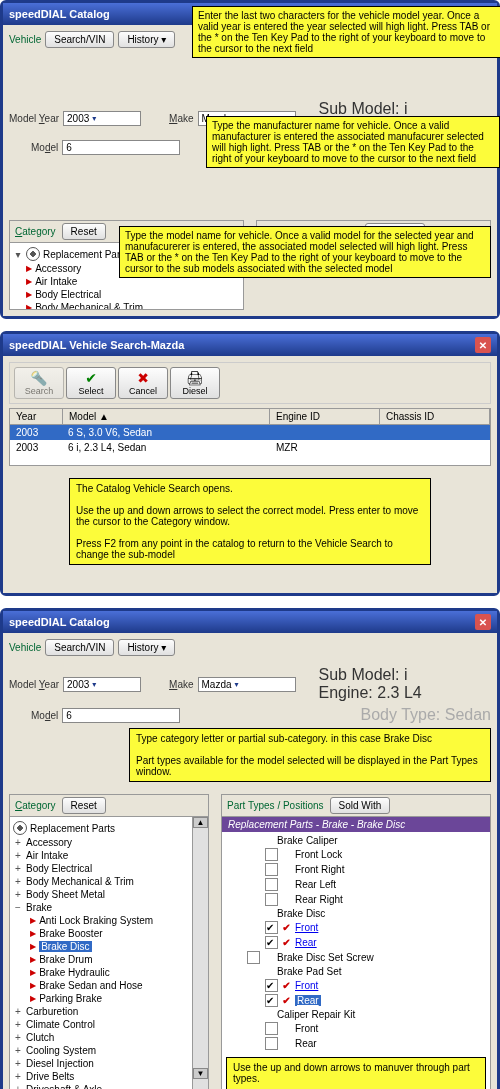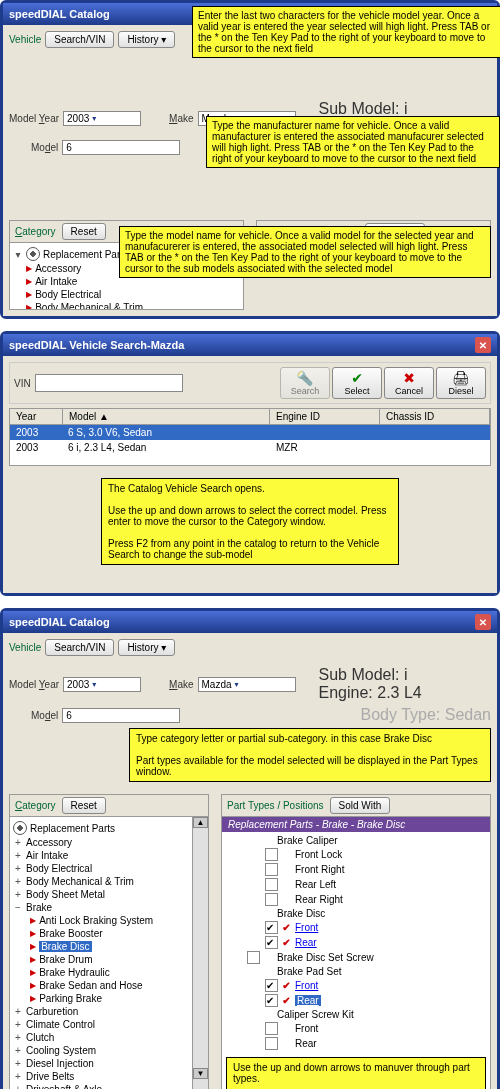--- a/index.html
+++ b/index.html
@@ -127,24 +127,20 @@
   </div>
 </div>
 
 <div class="window">
   <div class="titlebar">
     <span>speedDIAL Vehicle Search-Mazda</span>
     <span class="close">✕</span>
   </div>
   <div class="inner">
     <div class="row" style="justify-content:space-between;background:#e8e4d8;padding:4px;border:1px solid #ccc">
-      <div style="display:flex;align-items:center;gap:4px">
-        <span class="lbl">VIN</span>
-        <input class="input" style="width: 140px;">
-      </div>
       <div style="display:flex;gap:2px">
         <div class="iconbtn" style="opacity:0.5">
             <span class="ic">🔦</span>
             <span>Search</span>
           </div>
         <div class="iconbtn">
             <span class="ic" style="color:green">✔</span>
             <span>Select</span>
           </div>
         <div class="iconbtn">
@@ -171,21 +167,21 @@
         <div class="td"></div>
       </div>
       <div class="tr">
         <div class="td" style="flex:0 0 40px">2003</div>
         <div class="td" style="flex:2">6 i, 2.3 L4, Sedan</div>
         <div class="td">MZR</div>
         <div class="td"></div>
       </div>
       <div style="height:10px"></div>
     </div>
-    <div class="tip-box" style="margin:12px 92px;white-space:pre-line">The Catalog Vehicle Search opens.
+    <div class="tip-box" style="margin:12px 60px;white-space:pre-line">The Catalog Vehicle Search opens.
 
 Use the up and down arrows to select the correct model. Press enter to move the cursor to the Category window.
 
 Press F2 from any point in the catalog to return to the Vehicle Search to change the sub-model</div>
     <div style="height:10px"></div>
   </div>
 </div>
 
 <div class="window" style="position:relative">
   <div class="titlebar">
@@ -426,21 +422,21 @@
               <div class="pt-row">
                 <span style="width:36px"></span>
                 <span class="cb">✔</span>
                 <span class="ck">✔</span>
                 <span class="link" style="background:#316ac5;color:#fff;padding:0 2px">Rear</span>
               </div>
               <div class="pt-row">
                 <span style="width:18px"></span>
                 <span style="width:13px"></span>
                 <span style="width:11px"></span>
-                <span class="" style="">Caliper Screw Kit</span>
+                <span class="" style="">Caliper Repair Kit</span>
               </div>
               <div class="pt-row">
                 <span style="width:36px"></span>
                 <span class="cb"></span>
                 <span style="width:11px"></span>
                 <span class="" style="">Front</span>
               </div>
               <div class="pt-row">
                 <span style="width:36px"></span>
                 <span class="cb"></span>

